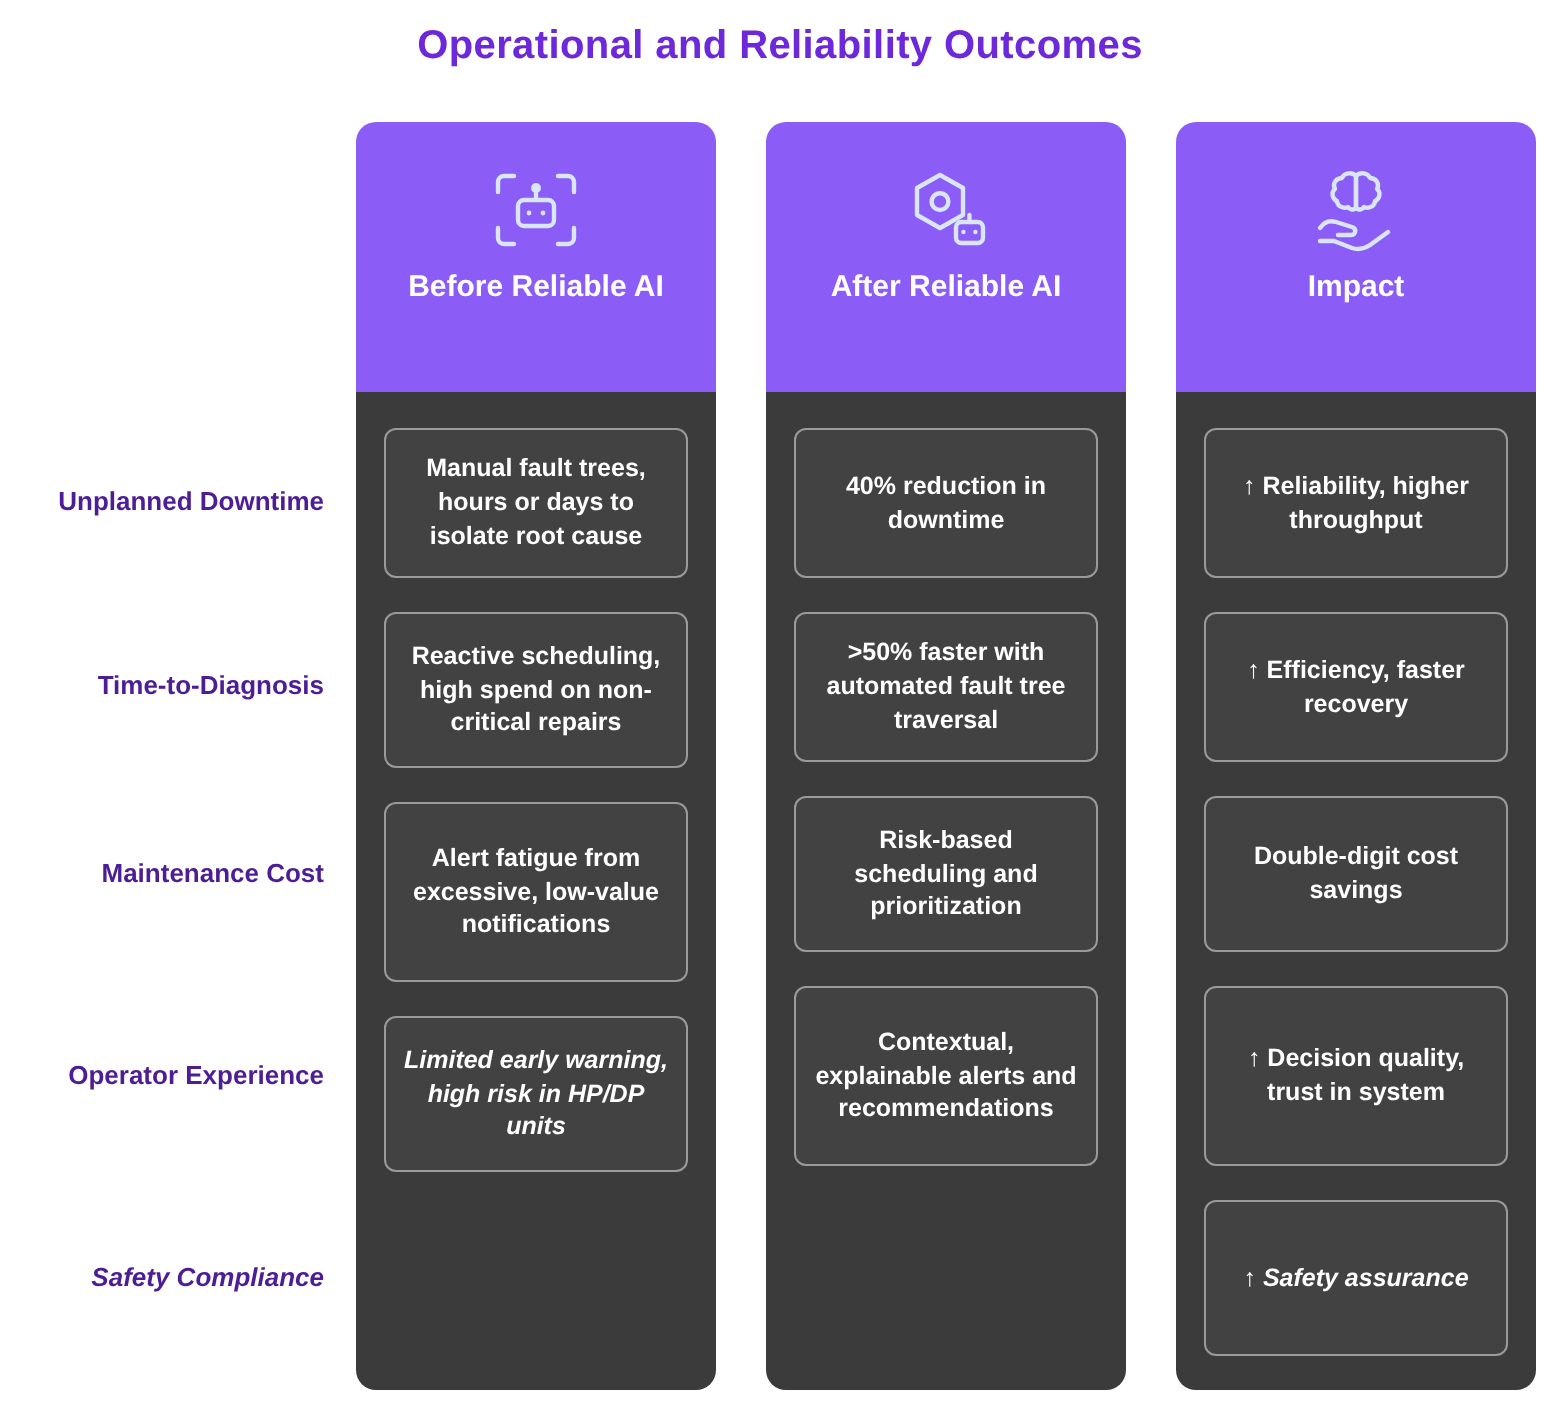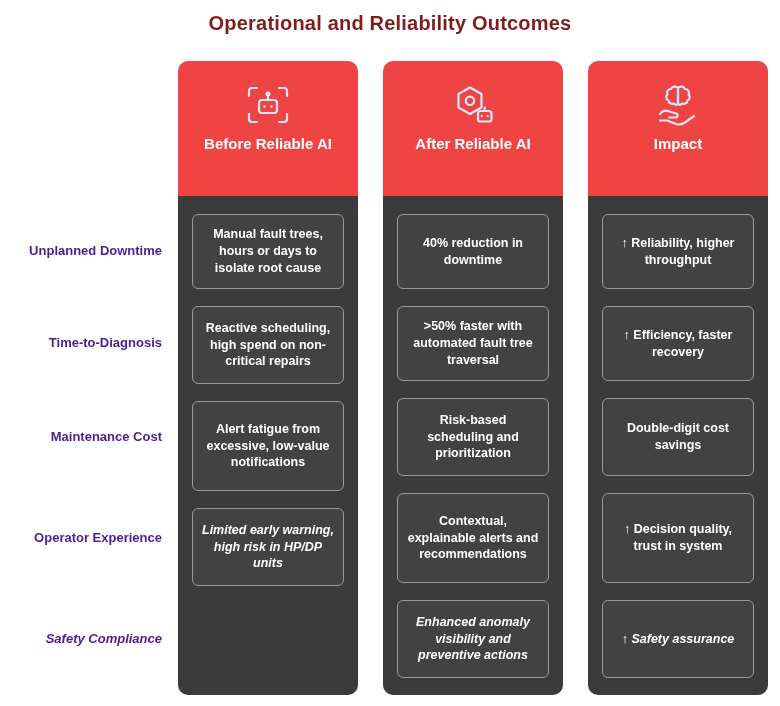--- a/index.html
+++ b/index.html
@@ -7,21 +7,21 @@
   body {
     width: 780px; height: 706px;
     font-family: "Liberation Sans", sans-serif;
     overflow: hidden;
   }
   .page { width: 780px; height: 706px; padding-top: 12px; }
   .title {
     text-align: center;
     font-size: 20px;
     font-weight: 700;
-    color: #7f1d1d;
+    color: #6d28d9;
     letter-spacing: 0.2px;
     margin-bottom: 26px;
   }
   .grid { display: flex; padding-left: 4px; }
 
   
   .labels-col { width: 158px; margin-right: 16px; display: flex; flex-direction: column; }
   .labels-spacer { height: 153px; }
   .row-label {
     display: flex; align-items: center; justify-content: flex-end;
@@ -29,21 +29,21 @@
     font-size: 13px; font-weight: 700; color: #4c1d95;
     line-height: 1.3;
     margin-bottom: 17px;
   }
 
   
   .col { width: 180px; margin-right: 25px; display: flex; flex-direction: column; }
   .col:last-child { margin-right: 0; border-radius: 32px; }
   .col-header {
     height: 135px;
-    background: #ef4444;
+    background: #8b5cf6;
     border-radius: 10px 10px 0 0;
     display: flex; flex-direction: column; align-items: center;
     padding-top: 18px;
   }
   .hicon { height: 52px; display: flex; align-items: center; justify-content: center; }
   .hlabel {
     color: #ffffff; font-weight: 700; font-size: 15px;
     text-align: center; line-height: 1.35; padding: 3px 14px 0;
   }
   .col-body {
@@ -133,21 +133,20 @@
             </g>
           </svg>
         </span>
         <div class="hlabel">After Reliable AI</div>
       </div>
       <div class="col-body">
         <div class="cell rh1">40% reduction in downtime</div>
         <div class="cell rh2">&gt;50% faster with automated fault tree traversal</div>
         <div class="cell rh3">Risk-based scheduling and prioritization</div>
         <div class="cell rh4">Contextual, explainable alerts and recommendations</div>
-        <div class="cell rh5">Enhanced anomaly visibility and preventive actions</div>
       </div>
     </div>
 
     <div class="col">
       <div class="col-header">
         <span class="hicon">
           <svg width="50" height="44" viewBox="0 0 50 44">
             <g fill="none" stroke="#d9e6f8" stroke-width="2.2" stroke-linecap="round" stroke-linejoin="round">
               <path d="M25 5 c-2 -2.2 -6 -1.6 -7 1 c-3 0 -5 3 -3.5 5.5 c-2 1.5 -1.5 5 1 6 c0 2.5 3 4 5.5 3 c1.5 2 4 1.5 4 -0.5 Z"></path>
               <path d="M25 5 c2 -2.2 6 -1.6 7 1 c3 0 5 3 3.5 5.5 c2 1.5 1.5 5 -1 6 c0 2.5 -3 4 -5.5 3 c-1.5 2 -4 1.5 -4 -0.5 Z"></path>

